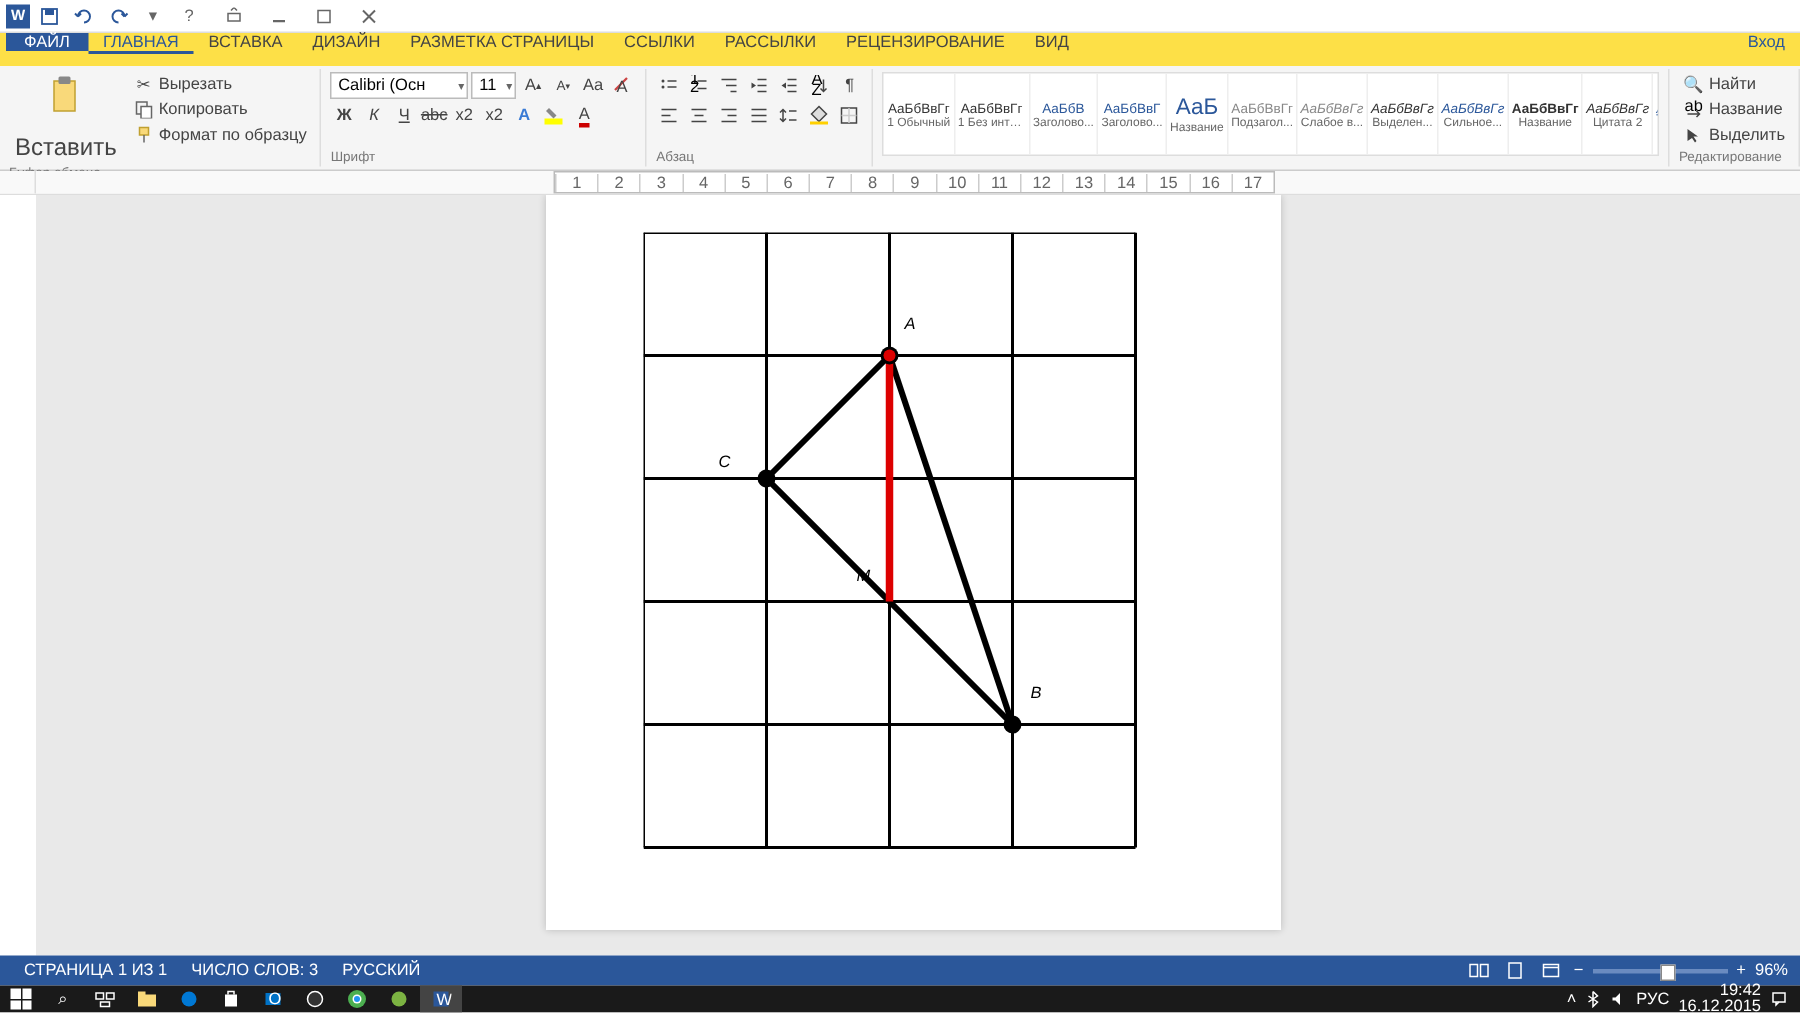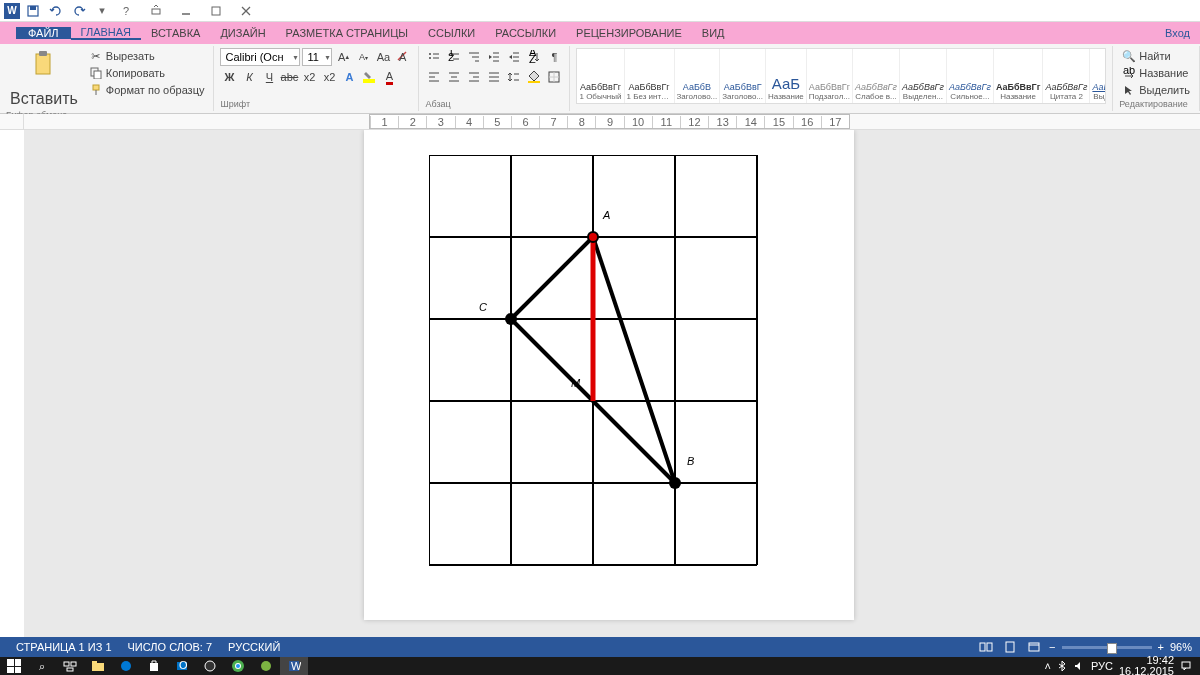--- a/index.html
+++ b/index.html
@@ -4,21 +4,21 @@
 <style>
 *{margin:0;padding:0;box-sizing:border-box;font-family:"Segoe UI",Tahoma,sans-serif;font-size:11px;user-select:none}
 body{background:#fff;overflow:hidden;width:1200px;height:675px;position:relative}
 .title-bar{height:22px;background:#fff;display:flex;align-items:center;border-bottom:1px solid #ddd}
 .tb-left{display:flex;align-items:center;gap:3px;padding-left:4px}
 .word-icon{width:16px;height:16px;background:#2b579a;color:#fff;display:flex;align-items:center;justify-content:center;font-weight:bold;font-size:10px}
 .qat-btn{width:20px;height:18px;display:flex;align-items:center;justify-content:center;color:#666;cursor:pointer}
 .tb-center{flex:1;text-align:center;color:#666;font-size:11px}
 .tb-right{display:flex;align-items:center;gap:2px;padding-right:4px}
 .win-btn{width:28px;height:18px;display:flex;align-items:center;justify-content:center;color:#666;cursor:pointer}
-.ribbon-tabs{height:22px;background:#f9a8d4;display:flex;align-items:center;padding-left:16px}
+.ribbon-tabs{height:22px;background:#fde047;display:flex;align-items:flex-start;padding-left:4px}
 .file-tab{background:#2b579a;color:#fff;padding:0 12px;display:flex;align-items:center;font-size:11px;cursor:pointer}
 .rtab{padding:0 10px;display:flex;align-items:center;color:#444;font-size:11px;cursor:pointer}
 .rtab.active{color:#2b579a;border-bottom:2px solid #2b579a}
 .tb-signin{margin-left:auto;padding-right:10px;display:flex;align-items:center;color:#2b579a;font-size:11px}
 .ribbon{height:70px;background:#f5f5f5;border-bottom:1px solid #ccc;display:flex;padding:2px 0}
 .rgroup{border-right:1px solid #ddd;padding:0 6px;display:flex;flex-direction:column;justify-content:space-between;min-width:60px}
 .rgroup-body{flex:1;display:flex;gap:4px;padding-top:2px}
 .rgroup-label{font-size:9px;color:#777;text-align:left;padding-bottom:2px}
 .big-btn{display:flex;flex-direction:column;align-items:center;justify-content:center;padding:2px 4px;cursor:pointer;min-width:36px}
 .big-btn-icon{width:28px;height:28px;display:flex;align-items:center;justify-content:center}
@@ -29,21 +29,21 @@
 .font-box{display:flex;flex-direction:column;gap:2px}
 .font-row{display:flex;gap:2px;align-items:center}
 .combo{height:18px;border:1px solid #bbb;background:#fff;display:flex;align-items:center;padding:0 4px;font-size:10px;position:relative}
 .combo-dd{position:absolute;right:2px;font-size:8px;color:#666}
 .icon-btn{width:18px;height:18px;display:flex;align-items:center;justify-content:center;cursor:pointer;font-size:11px;color:#444}
 .icon-btn.b{font-weight:bold}
 .icon-btn.i{font-style:italic}
 .icon-btn.u{text-decoration:underline}
 .icon-btn.s{text-decoration:line-through}
 .styles-gallery{display:flex;gap:0;border:1px solid #ddd;background:#fff;overflow:hidden;height:56px}
-.style-item{width:50px;border-right:1px solid #eee;display:flex;flex-direction:column;align-items:center;justify-content:flex-end;cursor:pointer;padding:2px}
+.style-item{width:50px;border-right:1px solid #eee;display:flex;flex-direction:column;align-items:center;justify-content:center;cursor:pointer;padding:2px}
 .style-preview{font-size:9px;color:#333}
 .style-name{font-size:8px;color:#666;white-space:nowrap;overflow:hidden;text-overflow:ellipsis;width:100%;text-align:center}
 .editing-col{display:flex;flex-direction:column;gap:1px}
 .ruler{height:16px;background:#fff;border-bottom:1px solid #ddd;display:flex}
 .ruler-corner{width:24px;background:#f9f9f9;border-right:1px solid #ddd}
 .ruler-h{flex:1;position:relative;background:#f9f9f9}
 .ruler-scale{position:absolute;left:345px;right:350px;height:100%;background:#fff;border:1px solid #bbb;display:flex;align-items:center;font-size:7px;color:#666}
 .ruler-tick{flex:1;text-align:center;border-left:1px solid #ccc}
 .doc-area{position:absolute;top:130px;left:24px;right:0;bottom:38px;background:#e9e9e9;overflow:hidden}
 .page{position:absolute;left:340px;top:0;width:490px;height:490px;background:#fff;box-shadow:0 0 5px rgba(0,0,0,0.2)}
@@ -164,21 +164,21 @@
           </div>
       </div>
     </div>
     <div class="rgroup-label">Буфер обмена</div>
   </div>
 
   <div class="rgroup" style="min-width:160px">
     <div class="rgroup-body">
         <div class="font-box">
       <div class="font-row">
-        <div class="combo" style="width:80px">
+        <div class="combo" style="width:92px">
               <span>Calibri (Осн</span>
               <span class="combo-dd">▾</span>
             </div>
         <div class="combo" style="width:30px">
               <span>11</span>
               <span class="combo-dd">▾</span>
             </div>
         <div class="icon-btn">A<sup style="font-size:7px">▴</sup></div>
         <div class="icon-btn">
               <span style="font-size:9px">A</span>
@@ -458,21 +458,21 @@
         <text x="174" y="64" font-size="28" font-style="italic" font-family="serif">A</text>
         <text x="258" y="310" font-size="28" font-style="italic" font-family="serif">B</text>
         <text x="50" y="156" font-size="28" font-style="italic" font-family="serif">C</text>
         <text x="142" y="232" font-size="24" font-style="italic" font-family="serif">М</text>
       </svg>
   </div>
 </div>
 
 <div class="status-bar">
   <div class="status-item">СТРАНИЦА 1 ИЗ 1</div>
-  <div class="status-item">ЧИСЛО СЛОВ: 7</div>
+  <div class="status-item">ЧИСЛО СЛОВ: 3</div>
   <div class="status-item">РУССКИЙ</div>
   <div class="status-right">
     <div class="icon-btn" style="color:#fff">
         <svg width="14" height="14">
           <rect x="1" y="3" width="5" height="8" fill="none" stroke="#fff"></rect>
           <rect x="8" y="3" width="5" height="8" fill="none" stroke="#fff"></rect>
         </svg>
       </div>
     <div class="icon-btn" style="color:#fff">
         <svg width="14" height="14">

